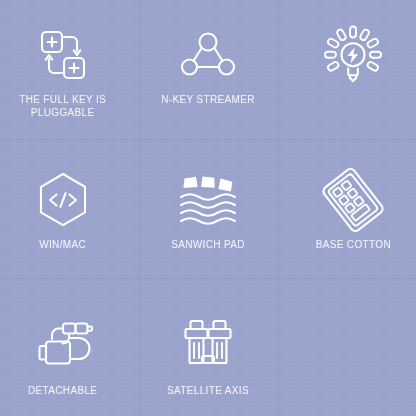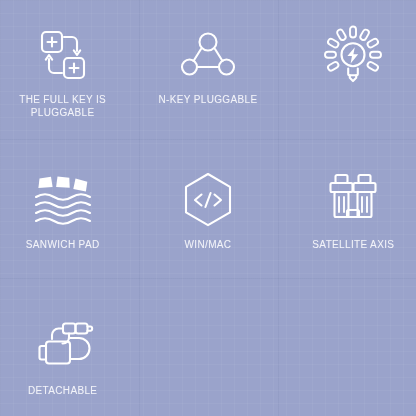--- a/index.html
+++ b/index.html
@@ -95,21 +95,21 @@
     <div class="icon-wrap">
       <svg width="56" height="52" viewBox="0 0 56 52">
         <line class="st" x1="21" y1="20" x2="13.5" y2="32"></line>
         <line class="st" x1="35" y1="20" x2="42.5" y2="32"></line>
         <line class="st" x1="17" y1="38" x2="39" y2="38"></line>
         <circle class="st" cx="28" cy="13" r="8.5"></circle>
         <circle class="st" cx="9.5" cy="38" r="7.5"></circle>
         <circle class="st" cx="46.5" cy="38" r="7.5"></circle>
       </svg>
     </div>
-    <div class="cell-label">N-KEY PLUGGABLE</div>
+    <div class="cell-label">N-KEY STREAMER</div>
   </div>
 
   <div class="cell">
     <div class="icon-wrap">
       <svg width="58" height="58" viewBox="0 0 58 58">
         <g class="st-thin">
           <rect x="26" y="0.5" width="6" height="11" rx="3"></rect>
           <rect x="37.6" y="3.3" width="6" height="11" rx="3" transform="rotate(30 40.6 8.8)"></rect>
           <rect x="45.8" y="11.6" width="6" height="11" rx="3" transform="rotate(60 48.8 17.1)"></rect>
           <rect x="48.5" y="23.2" width="6" height="11" rx="3" transform="rotate(90 51.5 28.7)"></rect>
@@ -123,78 +123,96 @@
         <path class="st" d="M24.2 42.5 v5.2 a1.6 1.6 0 0 0 1.6 1.6 h6.4 a1.6 1.6 0 0 0 1.6 -1.6 v-5.2"></path>
         <path class="st" d="M25.8 49.3 v2.4 l3.2 3.4 l3.2 -3.4 v-2.4"></path>
         <path class="fl" d="M30.8 21.2 l-7.4 8.8 h4.6 l-1.4 7.4 l7.6 -9.2 h-4.8 z"></path>
       </svg>
     </div>
   </div>
 
 
   <div class="cell">
     <div class="icon-wrap">
+      <svg width="54" height="56" viewBox="0 0 54 56">
+        <path class="st" d="M27 2 L49 14.8 V40.4 L27 53.2 L5 40.4 V14.8 Z"></path>
+        <path class="st" d="M20.5 22.5 L14 28 l6.5 5.5"></path>
+        <path class="st" d="M33.5 22.5 L40 28 l-6.5 5.5"></path>
+        <line class="st" x1="29.6" y1="21" x2="24.4" y2="35"></line>
+      </svg>
+    </div>
+    <div class="cell-label">WIN/MAC</div>
+  </div>
+
+  <div class="cell">
+    <div class="icon-wrap">
       <svg width="60" height="52" viewBox="0 0 60 52">
         <path class="fl" d="M6.5 4.5 l11.5 -1.8 l1.6 10.4 l-14.2 1.0 z"></path>
         <path class="fl" d="M24.5 2.6 l11.8 1.2 l0.4 10.0 l-13.6 -0.8 z"></path>
         <path class="fl" d="M42.5 4.6 l11.8 3.2 l-1.4 9.6 l-12.6 -2.4 z"></path>
         <path class="st" d="M3 23 q9 -5.5 18 0 t18 0 t18 0"></path>
         <path class="st" d="M3 31 q9 -5.5 18 0 t18 0 t18 0"></path>
         <path class="st" d="M3 39 q9 -5.5 18 0 t18 0 t18 0"></path>
         <path class="st" d="M3 47 q9 -5.5 18 0 t18 0 t18 0"></path>
       </svg>
     </div>
     <div class="cell-label">SANWICH PAD</div>
   </div>
 
   <div class="cell">
     <div class="icon-wrap">
-      <svg width="54" height="56" viewBox="0 0 54 56">
-        <path class="st" d="M27 2 L49 14.8 V40.4 L27 53.2 L5 40.4 V14.8 Z"></path>
-        <path class="st" d="M20.5 22.5 L14 28 l6.5 5.5"></path>
-        <path class="st" d="M33.5 22.5 L40 28 l-6.5 5.5"></path>
-        <line class="st" x1="29.6" y1="21" x2="24.4" y2="35"></line>
-      </svg>
-    </div>
-    <div class="cell-label">WIN/MAC</div>
-  </div>
-
-
-  <div class="cell">
-    <div class="icon-wrap">
-      <svg width="56" height="54" viewBox="0 0 56 54">
-
-        <rect class="st" x="10.5" y="2" width="12" height="8" rx="1.5"></rect>
-        <rect class="st" x="5.5" y="10" width="22" height="9" rx="1.5"></rect>
-        <rect class="st" x="9.5" y="19" width="14" height="25" rx="1.5"></rect>
-        <line class="st-thin" x1="14" y1="24" x2="14" y2="39"></line>
-        <line class="st-thin" x1="19" y1="24" x2="19" y2="39"></line>
-
-        <rect class="st" x="33.5" y="2" width="12" height="8" rx="1.5"></rect>
-        <rect class="st" x="28.5" y="10" width="22" height="9" rx="1.5"></rect>
-        <rect class="st" x="32.5" y="19" width="14" height="25" rx="1.5"></rect>
-        <line class="st-thin" x1="37" y1="24" x2="37" y2="39"></line>
-        <line class="st-thin" x1="42" y1="24" x2="42" y2="39"></line>
-
-        <rect class="st" x="22" y="37" width="12" height="7" rx="1.5"></rect>
-      </svg>
-    </div>
-    <div class="cell-label">SATELLITE AXIS</div>
+      <svg width="58" height="58" viewBox="0 0 58 58">
+        <g transform="rotate(-38 29 29)">
+          <rect class="st" x="10" y="2" width="38" height="54" rx="5"></rect>
+          <rect class="st-thin" x="14.5" y="6.5" width="29" height="45" rx="3"></rect>
+          <rect class="st-thin" x="18" y="10" width="7.5" height="7" rx="1.6"></rect>
+          <rect class="st-thin" x="29" y="10" width="7.5" height="7" rx="1.6"></rect>
+          <rect class="st-thin" x="18" y="20" width="7.5" height="7" rx="1.6"></rect>
+          <rect class="st-thin" x="29" y="20" width="7.5" height="7" rx="1.6"></rect>
+          <rect class="st-thin" x="18" y="30" width="7.5" height="7" rx="1.6"></rect>
+          <rect class="st-thin" x="29" y="30" width="7.5" height="7" rx="1.6"></rect>
+          <rect class="st-thin" x="18" y="40" width="18.5" height="7" rx="1.6"></rect>
+        </g>
+      </svg>
+    </div>
+    <div class="cell-label">BASE COTTON</div>
   </div>
 
   <div class="cell">
     <div class="icon-wrap">
       <svg width="62" height="50" viewBox="0 0 62 50">
         <rect class="st" x="43.5" y="2.5" width="12" height="10" rx="2.5"></rect>
         <path class="st" d="M55.5 5.5 h3 a1.6 1.6 0 0 1 1.6 1.6 v1 a1.6 1.6 0 0 1 -1.6 1.6 h-3"></path>
         <rect class="st" x="31" y="2.5" width="12.5" height="10" rx="2.5"></rect>
         <path class="st" d="M31 7.5 h-4.5 a6.5 6.5 0 0 0 -6.5 6.5 v4"></path>
         <path class="st" d="M37 12.5 v4 a6 6 0 0 1 -6 6 h-0.5"></path>
         <path class="st" d="M47 38 a10.5 10.5 0 0 0 0 -21 h-9"></path>
         <rect class="st" x="14" y="20.5" width="24" height="22" rx="3"></rect>
         <path class="st" d="M14 25 h-4.5 a2 2 0 0 0 -2 2 v9.5 a2 2 0 0 0 2 2 h4.5"></path>
         <line class="st" x1="38" y1="38" x2="47" y2="38"></line>
       </svg>
     </div>
     <div class="cell-label">DETACHABLE</div>
   </div>
 
+  <div class="cell">
+    <div class="icon-wrap">
+      <svg width="56" height="54" viewBox="0 0 56 54">
+
+        <rect class="st" x="10.5" y="2" width="12" height="8" rx="1.5"></rect>
+        <rect class="st" x="5.5" y="10" width="22" height="9" rx="1.5"></rect>
+        <rect class="st" x="9.5" y="19" width="14" height="25" rx="1.5"></rect>
+        <line class="st-thin" x1="14" y1="24" x2="14" y2="39"></line>
+        <line class="st-thin" x1="19" y1="24" x2="19" y2="39"></line>
+
+        <rect class="st" x="33.5" y="2" width="12" height="8" rx="1.5"></rect>
+        <rect class="st" x="28.5" y="10" width="22" height="9" rx="1.5"></rect>
+        <rect class="st" x="32.5" y="19" width="14" height="25" rx="1.5"></rect>
+        <line class="st-thin" x1="37" y1="24" x2="37" y2="39"></line>
+        <line class="st-thin" x1="42" y1="24" x2="42" y2="39"></line>
+
+        <rect class="st" x="22" y="37" width="12" height="7" rx="1.5"></rect>
+      </svg>
+    </div>
+    <div class="cell-label">SATELLITE AXIS</div>
+  </div>
+
 </div>
 
 </body></html>

